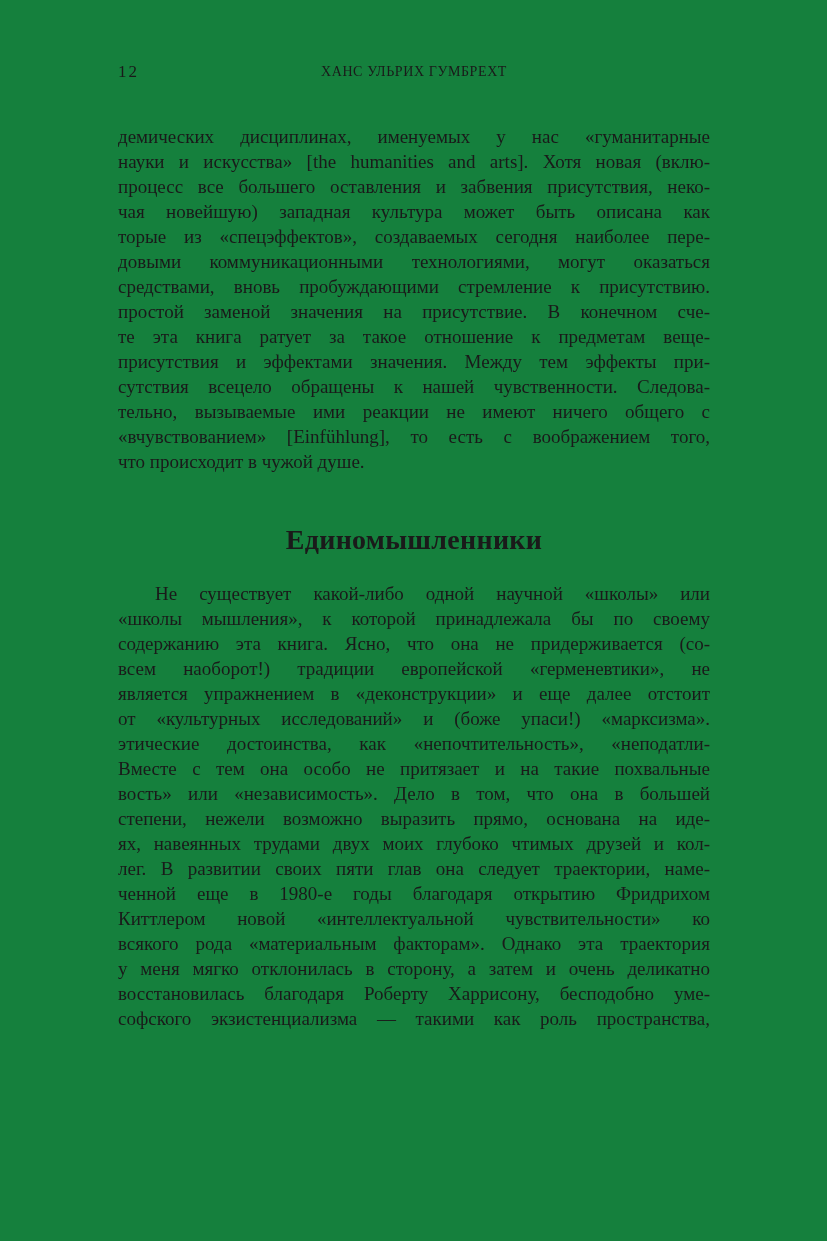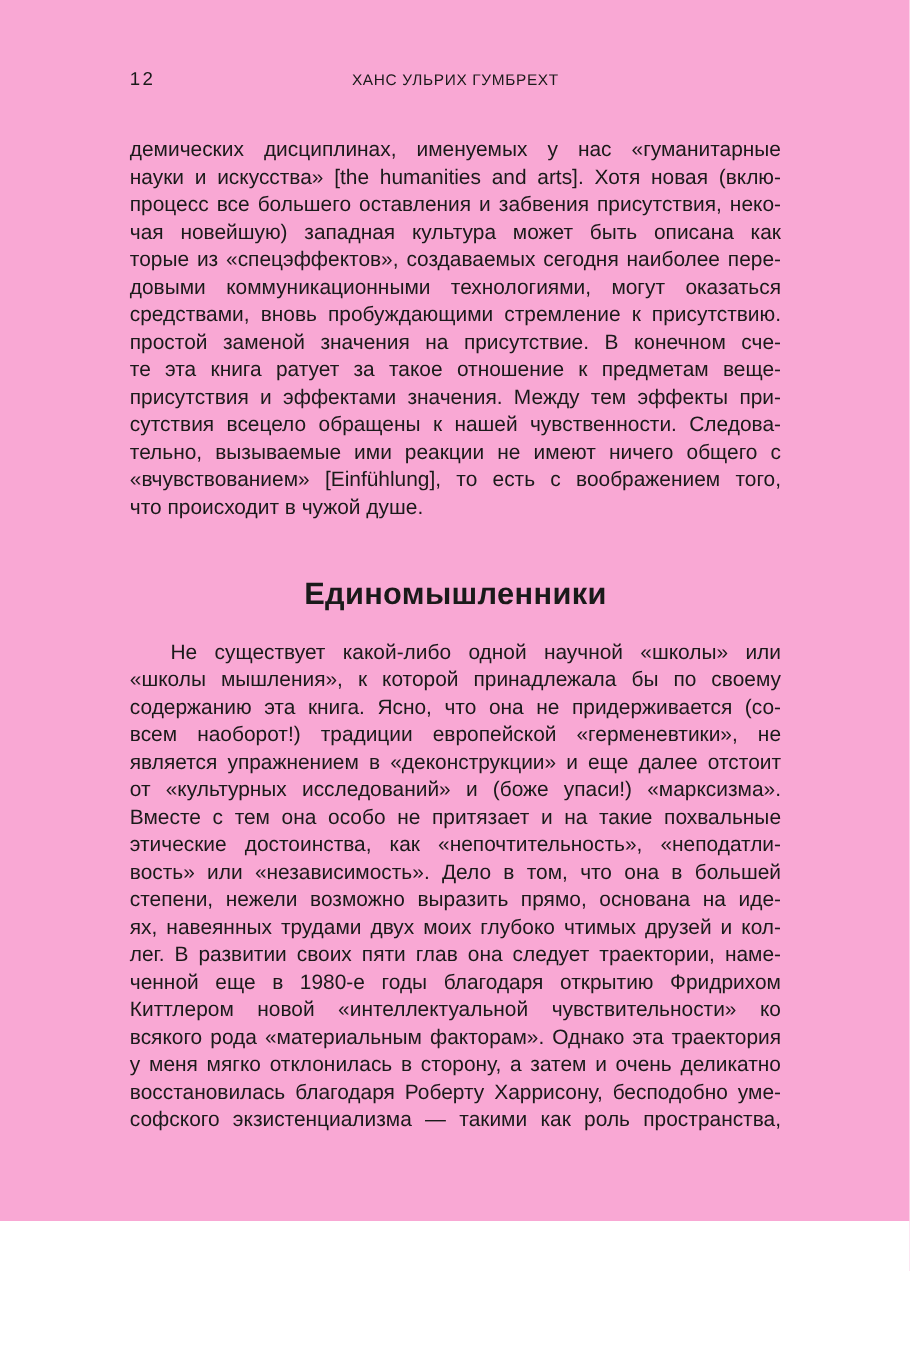--- a/index.html
+++ b/index.html
@@ -3,24 +3,24 @@
 <meta charset="utf-8">
 <style>
   html, body {
     margin: 0;
     padding: 0;
     background: #ffffff;
   }
   .page {
     position: relative;
     width: 827px;
-    height: 1110px;
-    background: #f9a8d4;
+    height: 1241px;
+    background: #15803d;
     color: #1a1a1a;
-    font-family: Liberation Sans, sans-serif;
+    font-family: Liberation Serif, serif;
     overflow: hidden;
   }
   .page-header {
     position: absolute;
     top: 62px;
     left: 118px;
     width: 592px;
     height: 20px;
     line-height: 20px;
   }
@@ -92,22 +92,22 @@
 
     <h2 class="section-heading">Единомышленники</h2>
 
     <div class="para para2">
         <div class="line">Не существует какой-либо одной научной «школы» или</div>
         <div class="line">«школы мышления», к которой принадлежала бы по своему</div>
         <div class="line">содержанию эта книга. Ясно, что она не придерживается (со-</div>
         <div class="line">всем наоборот!) традиции европейской «герменевтики», не</div>
         <div class="line">является упражнением в «деконструкции» и еще далее отстоит</div>
         <div class="line">от «культурных исследований» и (боже упаси!) «марксизма».</div>
+        <div class="line">этические достоинства, как «непочтительность», «неподатли-</div>
         <div class="line">Вместе с тем она особо не притязает и на такие похвальные</div>
-        <div class="line">этические достоинства, как «непочтительность», «неподатли-</div>
         <div class="line">вость» или «независимость». Дело в том, что она в большей</div>
         <div class="line">степени, нежели возможно выразить прямо, основана на иде-</div>
         <div class="line">ях, навеянных трудами двух моих глубоко чтимых друзей и кол-</div>
         <div class="line">лег. В развитии своих пяти глав она следует траектории, наме-</div>
         <div class="line">ченной еще в 1980-е годы благодаря открытию Фридрихом</div>
         <div class="line">Киттлером новой «интеллектуальной чувствительности» ко</div>
         <div class="line">всякого рода «материальным факторам». Однако эта траектория</div>
         <div class="line">у меня мягко отклонилась в сторону, а затем и очень деликатно</div>
         <div class="line">восстановилась благодаря Роберту Харрисону, бесподобно уме-</div>
         <div class="line">софского экзистенциализма — такими как роль пространства,</div>

